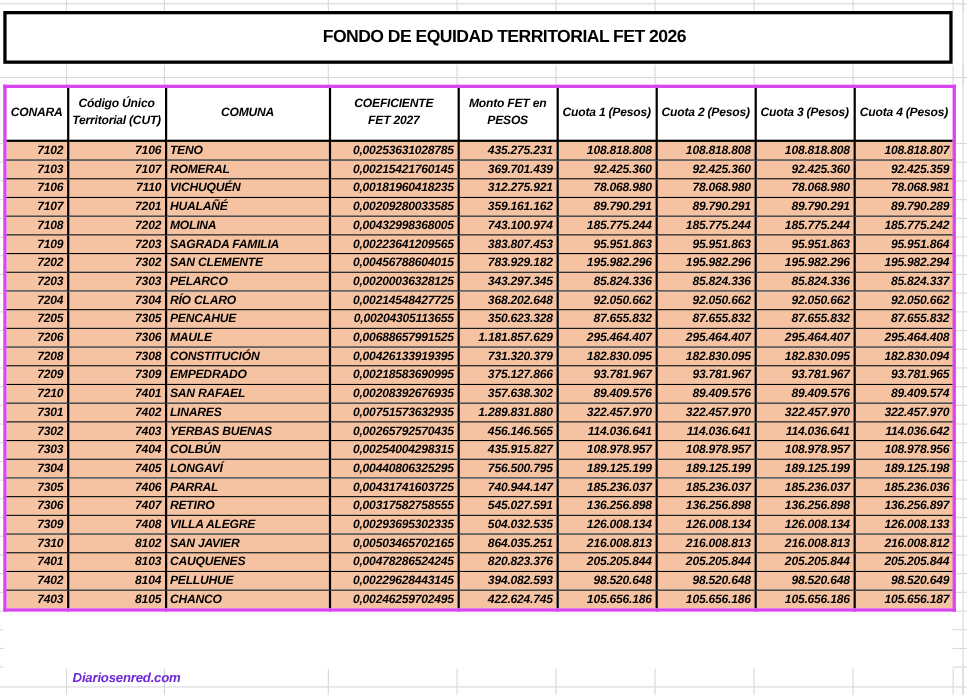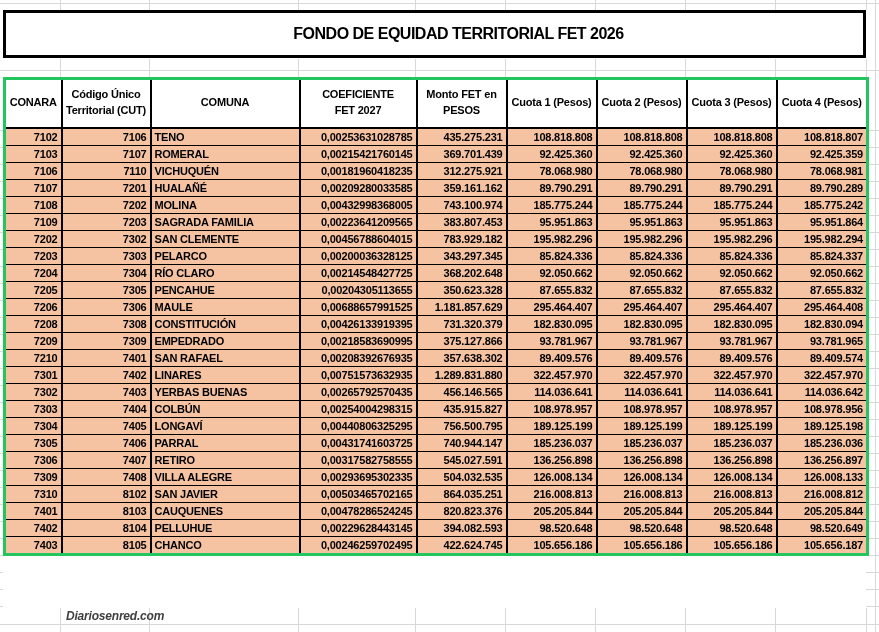--- a/index.html
+++ b/index.html
@@ -16,21 +16,22 @@
     background:#ffffff; border:3px solid #000; z-index:2;
     display:flex; align-items:center; justify-content:center;padding-left:48px;
   }
   .title-box span {
     font-weight:bold; font-size:16px; letter-spacing:-0.5px; color:#000;
     white-space:nowrap;
   }
   table.fet {
     position:absolute; left:3px; top:77px; width:863px; z-index:1;
     border-collapse:collapse; table-layout:fixed;
-    border:3px solid #22c55e;
+    border:3px solid #d946ef;
+    font-style:italic;
   }
   table.fet col.c-conara { width:57px; }
   table.fet col.c-cut    { width:89px; }
   table.fet col.c-comuna { width:149px; }
   table.fet col.c-coef   { width:117px; }
   table.fet col.c-monto  { width:90px; }
   table.fet col.c-q1     { width:90px; }
   table.fet col.c-q2     { width:90px; }
   table.fet col.c-q3     { width:90px; }
   table.fet col.c-q4     { width:91px; }
@@ -44,21 +45,21 @@
     border-left:2px solid #000; border-right:2px solid #000;
     border-top:1px solid #000; border-bottom:1px solid #000;
     background:#f6c3a2; color:#000;
     height:16px; font-size:11px; font-weight:bold; letter-spacing:-0.2px;
     line-height:16px; white-space:nowrap; overflow:hidden;
   }
   table.fet td.ar { text-align:right; padding:0 3px 0 2px; }
   table.fet td.al { text-align:left;  padding:0 2px 0 3px; }
   .watermark {
     position:absolute; left:66px; top:609px; z-index:1;
-    font-style:italic; font-weight:bold; font-size:12px; color:#404040;
+    font-style:italic; font-weight:bold; font-size:12px; color:#6d28d9;
     letter-spacing:-0.2px;
   }
 </style>
 </head>
 <body>
 
 <div class="page">
 
   <div class="grid-layer">
       <div class="gridline" style="left: 60px; top: 0px; width: 1px; height: 10px;"></div>

